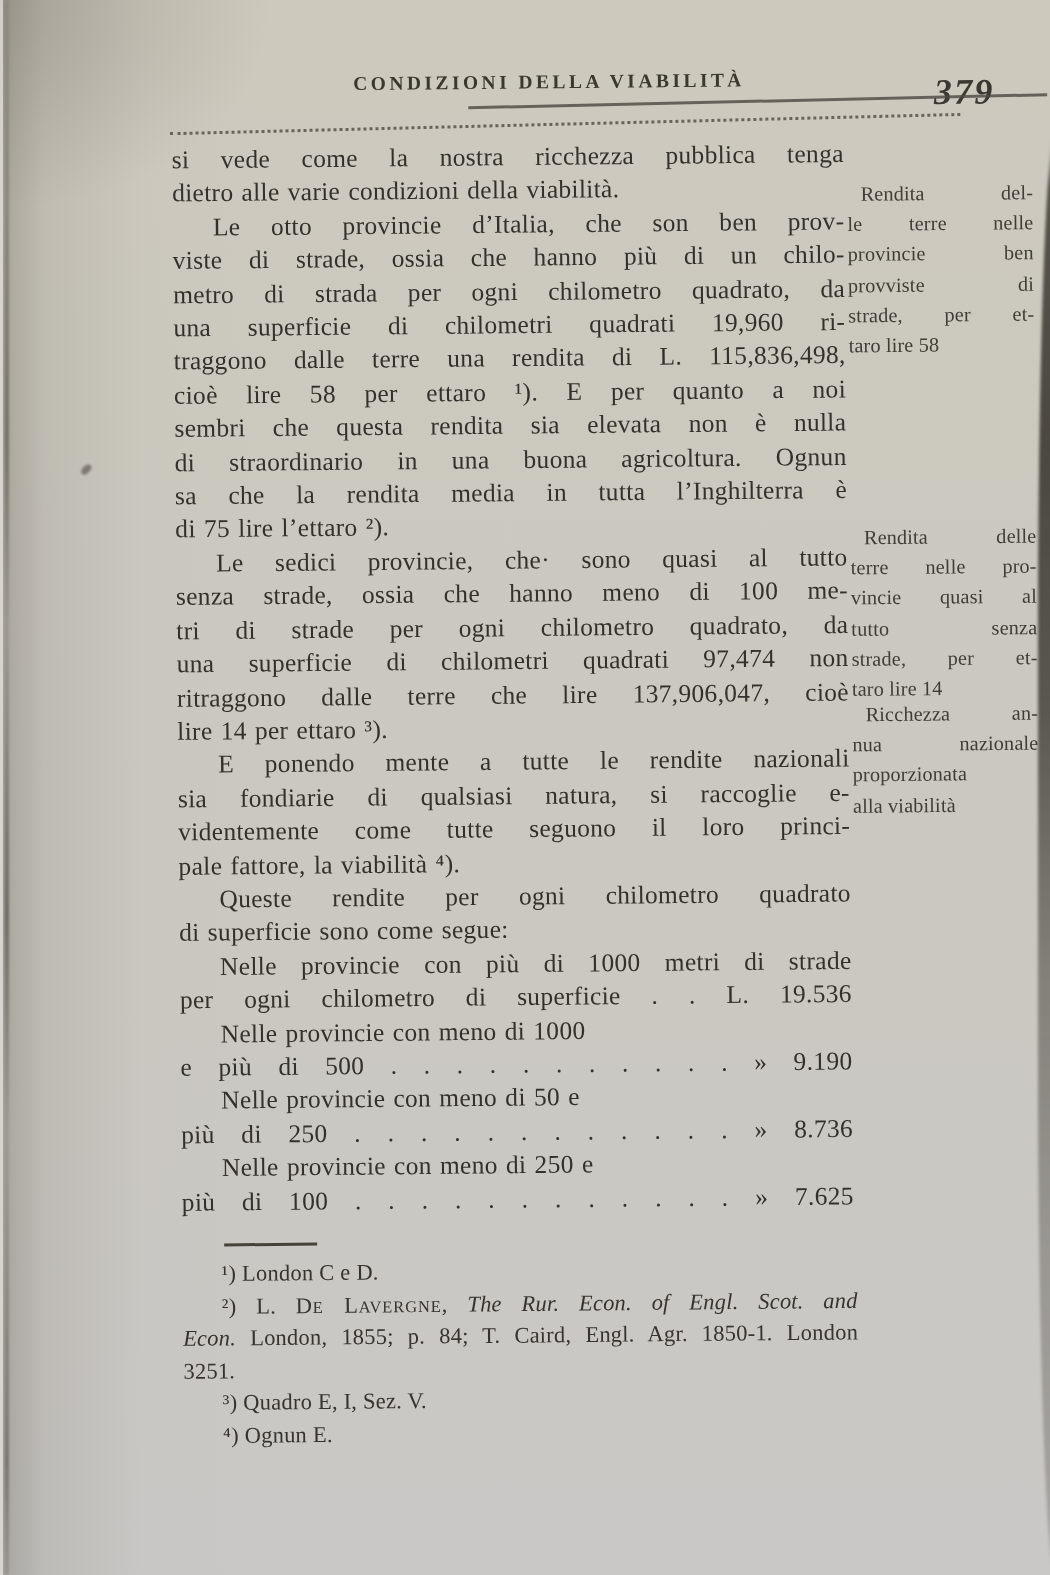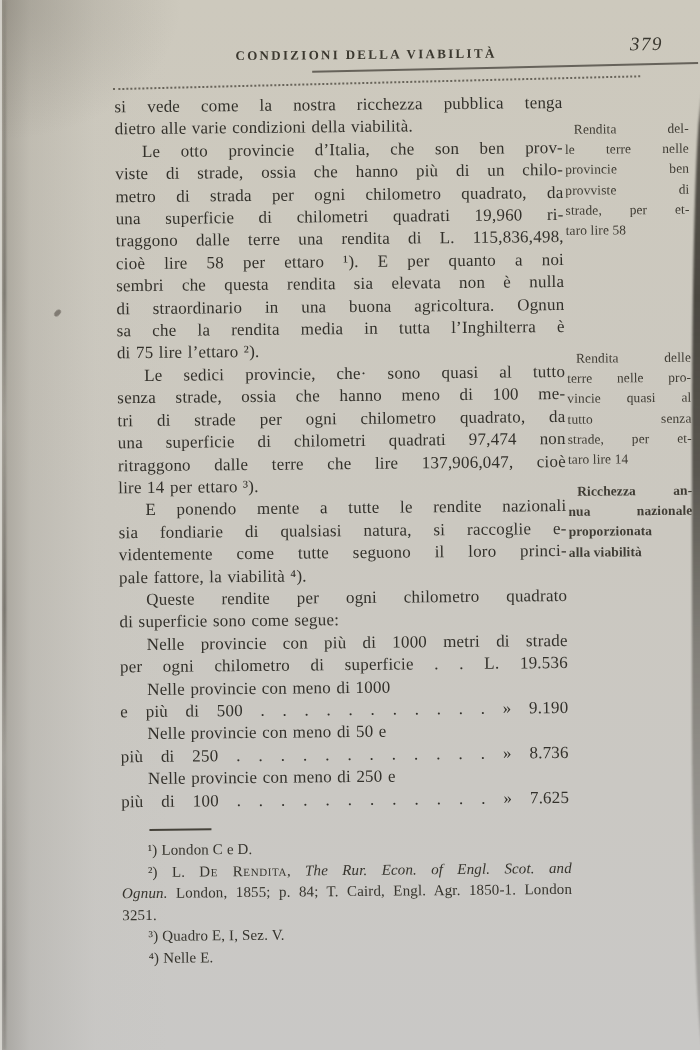--- a/index.html
+++ b/index.html
@@ -26,39 +26,39 @@
     filter:blur(1.1px); }
   .speck { position:absolute; left:55px; top:309px; width:5px; height:8px;
     background:rgba(72,66,58,0.55); border-radius:60% 40% 55% 45%;
     transform:rotate(38deg); filter:blur(0.6px); }
 
   .content { position:absolute; left:0; top:0; width:700px; height:1050px;
     transform:rotate(-0.55deg); transform-origin:350px 470px; color:#33312b; }
 
   .head-title { position:absolute; left:140px; top:47px; width:460px; text-align:center;
     font-size:13px; font-weight:700; letter-spacing:2.3px; color:#3b382f; }
-  .page-num { position:absolute; right:33px; top:36px;
-    font-size:19px; font-style:italic; font-weight:400; letter-spacing:1.5px; color:#3a3830; }
+  .page-num { position:absolute; right:33px; top:52px;
+    font-size:24px; font-style:italic; font-weight:700; letter-spacing:1.5px; color:#3a3830; }
   .head-rule { position:absolute; left:316px; top:68px; width:386px; height:2px;
     background:#4c4941; opacity:0.8; transform:rotate(-0.75deg); }
   .dotted-rule { position:absolute; left:117px; top:82px; width:527px; height:0;
     border-top:2px dotted #575349; opacity:0.85; transform:rotate(-0.85deg); }
 
   .body-col { position:absolute; left:118px; top:94px; width:448px;
     font-size:17px; line-height:22.4px; letter-spacing:0.2px; word-spacing:1px; }
   .line { min-height:22px; }
   .line.just { text-align:justify; text-align-last:justify; }
   .body-col .line.ind { text-indent:27px; }
 
   .mnote { position:absolute; left:568px; width:124px;
     font-size:13.5px; line-height:20.2px; color:#403d35; letter-spacing:0.1px; }
   .mnote .line { min-height:20px; }
   .mnote .line.just { text-align:justify; text-align-last:justify; }
   .mnote .line.ind { text-indent:9px; }
-  .mnote1 { top:122px; } .mnote2 { top:351px; } .mnote3 { top:484px;font-weight:bold; }
+  .mnote1 { top:122px; } .mnote2 { top:351px; } .mnote3 { top:469px; }
 
   .fn-sep { position:absolute; left:146px; top:827px; width:62px; height:1.5px; background:#45423a; }
   .footnotes { position:absolute; left:118px; top:838px; width:450px;
     font-size:15px; line-height:21.6px; color:#36342d; letter-spacing:0.15px; }
   .fnline.ind { text-indent:26px; }
   .fnline.just { text-align:justify; text-align-last:justify; }
   .sc { font-variant:small-caps; letter-spacing:0.6px; }
   .it { font-style:italic; }
 </style>
 </head>
@@ -135,30 +135,30 @@
         <div class="line">alla viabilità</div>
       </div>
 
     <div class="fn-sep"></div>
 
     <div class="footnotes">
       <div class="fnline ind">
         <span>¹) London C e D.</span>
       </div>
       <div class="fnline ind just">
-        <span>²) L. </span><span class="sc">De Rendita</span><span>, </span><span class="it">The Rur. Econ. of Engl. Scot. and</span>
+        <span>²) L. </span><span class="sc">De Lavergne</span><span>, </span><span class="it">The Rur. Econ. of Engl. Scot. and</span>
       </div>
       <div class="fnline just">
-        <span class="it">Ognun.</span><span> London, 1855; p. 84; T. Caird, Engl. Agr. 1850-1. London</span>
+        <span class="it">Econ.</span><span> London, 1855; p. 84; T. Caird, Engl. Agr. 1850-1. London</span>
       </div>
       <div class="fnline">
         <span>3251.</span>
       </div>
       <div class="fnline ind">
         <span>³) Quadro E, I, Sez. V.</span>
       </div>
       <div class="fnline ind">
-        <span>⁴) Nelle E.</span>
+        <span>⁴) Ognun E.</span>
       </div>
     </div>
 
   </div>
 </div>
 
 </body></html>

